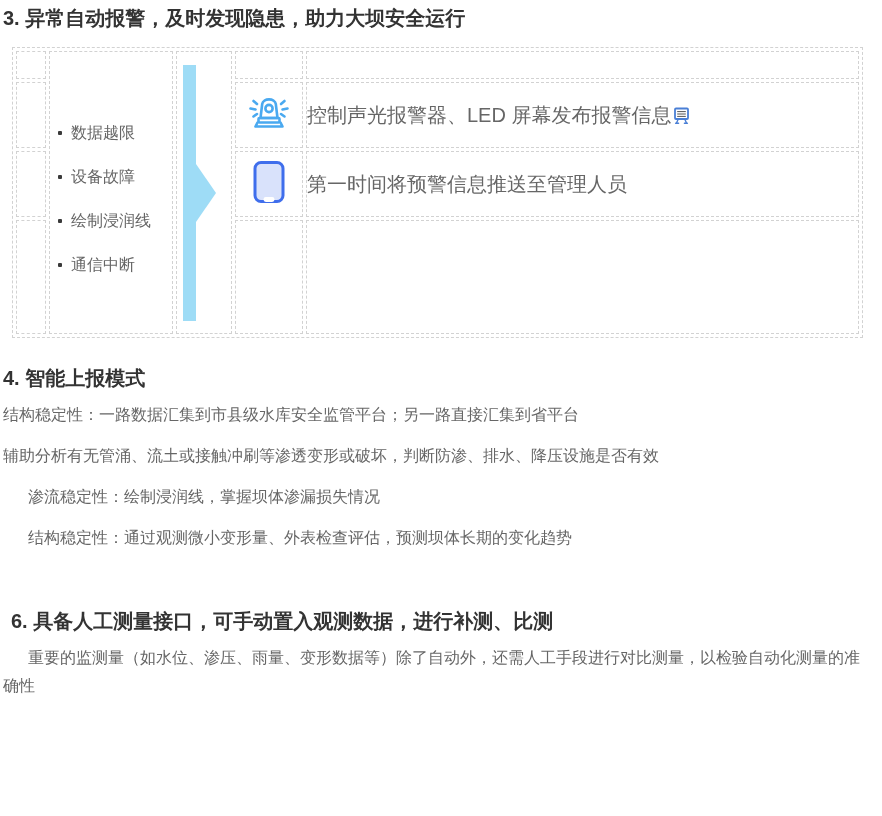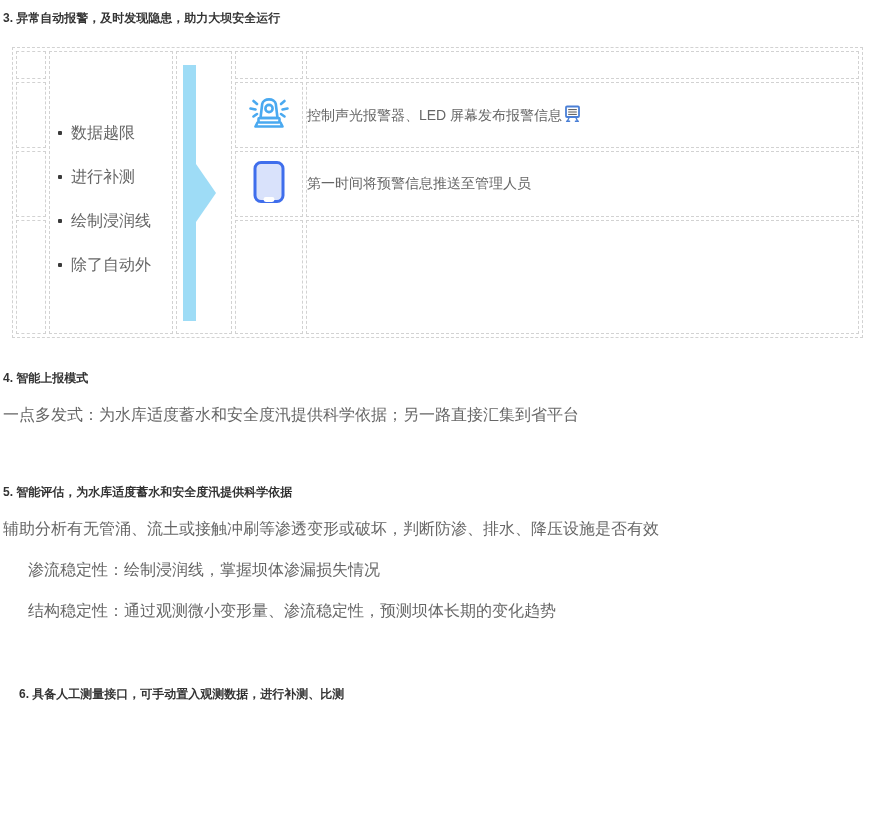--- a/index.html
+++ b/index.html
@@ -1,23 +1,23 @@
 <!DOCTYPE html>
 <html><head>
 <meta charset="utf-8">
 <style>
   html,body{margin:0;padding:0;background:#fff;}
   body{width:882px;font-family:"Liberation Sans",sans-serif;-webkit-font-smoothing:antialiased;}
   .page{padding:8px 16px 12px 3px;}
 
-  .sec-heading{font-size:12px;line-height:20px;font-weight:bold;color:#333;margin:0;}
+  .sec-heading{font-size:20px;line-height:20px;font-weight:bold;color:#333;margin:0;}
   #h3-heading{margin:0 0 19px 0;}
   #h4-heading{margin:30px 0 0 0;}
   #h5-heading{margin:53px 0 0 0;}
-  #h6-heading{margin:59px 0 0 16px;}
+  #h6-heading{margin:59px 0 0 8px;}
 
   p.body-par{font-size:16px;line-height:28px;color:#666;margin:13px 0;max-width:860px;}
   p.indent{text-indent:25px;}
 
   
   table.diagram{border-collapse:separate;border-spacing:3px;border:1px dashed #d2d2d2;
     margin:19px 0 0 9px;width:851px;table-layout:fixed;}
   table.diagram td{border:1px dashed #d2d2d2;padding:0;vertical-align:middle;}
   tr.r1 td{height:26px;}
   tr.r2 td{height:64px;}
@@ -30,21 +30,21 @@
   ul.trigger-list li{display:flex;align-items:center;gap:9px;
     font-size:16px;line-height:21px;color:#666;}
   .bullet-dot{flex:0 0 auto;width:4px;height:4px;background:#3a3a3a;border-radius:1px;display:inline-block;}
 
   .arrow-graphic{position:relative;width:13px;height:256px;margin-left:6px;background:#9edcf6;}
   .arrow-head{position:absolute;left:13px;top:50%;transform:translateY(-50%);
     width:0;height:0;border-top:29px solid transparent;border-bottom:29px solid transparent;
     border-left:20px solid #9edcf6;}
 
   td.icon-cell{text-align:center;}
-  td.output-text-cell{padding-left:5px;font-size:14px;color:#666;}
+  td.output-text-cell{padding-left:5px;font-size:20px;color:#666;}
   .led-inline{vertical-align:-3px;margin-left:2px;}
 </style>
 </head>
 <body>
 
 <div class="page">
 
   <h3 class="sec-heading" id="h3-heading">3. 异常自动报警，及时发现隐患，助力大坝安全运行</h3>
 
   <table class="diagram">
@@ -60,29 +60,29 @@
         <td></td>
 
         <td class="trigger-cell" rowspan="4">
           <ul class="trigger-list">
             <li>
               <span class="bullet-dot"></span>
               <span>数据越限</span>
             </li>
             <li>
               <span class="bullet-dot"></span>
-              <span>进行补测</span>
+              <span>设备故障</span>
             </li>
             <li>
               <span class="bullet-dot"></span>
               <span>绘制浸润线</span>
             </li>
             <li>
               <span class="bullet-dot"></span>
-              <span>除了自动外</span>
+              <span>通信中断</span>
             </li>
           </ul>
         </td>
 
         <td rowspan="4">
           <div class="arrow-graphic">
             <div class="arrow-head"></div>
           </div>
         </td>
 
@@ -130,22 +130,22 @@
 
       <tr class="r4">
         <td></td>
         <td></td>
         <td></td>
       </tr>
     </tbody>
   </table>
 
   <h3 class="sec-heading" id="h4-heading">4. 智能上报模式</h3>
-  <p class="body-par">一点多发式：为水库适度蓄水和安全度汛提供科学依据；另一路直接汇集到省平台</p>
+  <p class="body-par">结构稳定性：一路数据汇集到市县级水库安全监管平台；另一路直接汇集到省平台</p>
 
-  <h3 class="sec-heading" id="h5-heading">5. 智能评估，为水库适度蓄水和安全度汛提供科学依据</h3>
   <p class="body-par">辅助分析有无管涌、流土或接触冲刷等渗透变形或破坏，判断防渗、排水、降压设施是否有效</p>
   <p class="body-par indent">渗流稳定性：绘制浸润线，掌握坝体渗漏损失情况</p>
-  <p class="body-par indent">结构稳定性：通过观测微小变形量、渗流稳定性，预测坝体长期的变化趋势</p>
+  <p class="body-par indent">结构稳定性：通过观测微小变形量、外表检查评估，预测坝体长期的变化趋势</p>
 
   <h3 class="sec-heading" id="h6-heading">6. 具备人工测量接口，可手动置入观测数据，进行补测、比测</h3>
+  <p class="body-par indent">重要的监测量（如水位、渗压、雨量、变形数据等）除了自动外，还需人工手段进行对比测量，以检验自动化测量的准确性</p>
 
 </div>
 
 </body></html>

